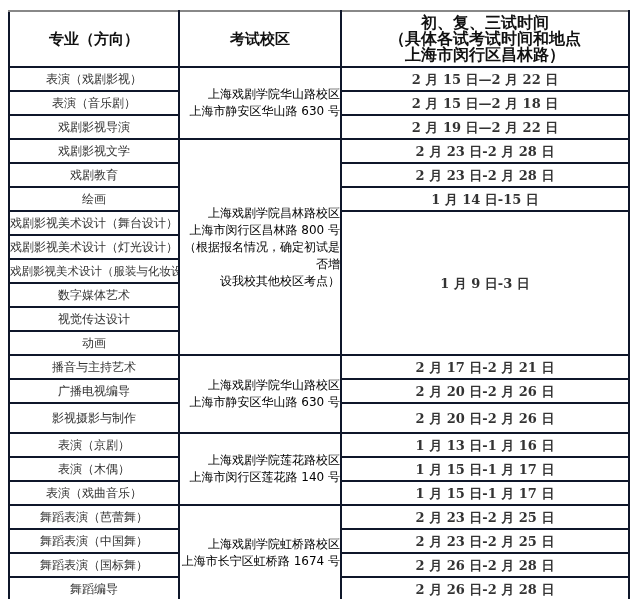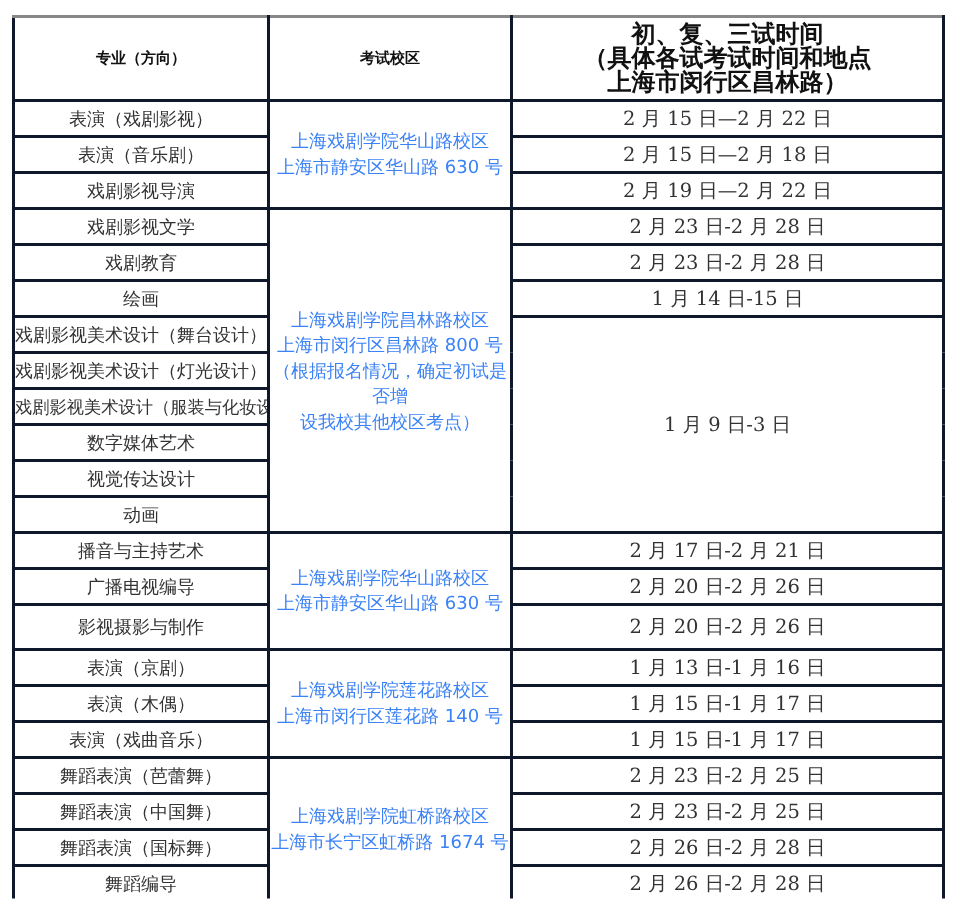--- a/index.html
+++ b/index.html
@@ -4,25 +4,25 @@
 <style>
   html, body { margin:0; padding:0; background:#ffffff; }
   body { width:636px; height:599px; position:relative; overflow:hidden;
          font-family: "DejaVu Sans", "Liberation Sans", sans-serif; color:#222; }
   table.schedule { position:absolute; left:8px; top:10px; width:620px;
     border-collapse:collapse; table-layout:fixed; }
   table.schedule td, table.schedule th {
     border:2px solid #0f172a; text-align:center; vertical-align:middle;
     padding:0; font-size:12px; line-height:15px; overflow:hidden; white-space:nowrap;
   }
-  table.schedule th { font-weight:bold; font-size:10px; height:54px; color:#111; }
+  table.schedule th { font-weight:bold; font-size:15px; height:54px; color:#111; }
   table.schedule th.time-h { line-height:16px; font-size:16px; }
   table.schedule td.major { height:22px; font-size:12px; color:#333; }
-  table.schedule td.campus { font-size:12px; line-height:17px; color:#3b82f6; white-space:normal; }
-  table.schedule td.date { font-family: "DejaVu Serif", "Liberation Serif", serif; font-size:13px; color:#333; }
+  table.schedule td.campus { font-size:12px; line-height:17px; color:#000000; white-space:normal;text-align:right; }
+  table.schedule td.date { font-family: "DejaVu Serif", "Liberation Serif", serif; font-size:13px; color:#333;font-weight:bold; }
   tr.tall td.major { height:28px;text-align:center; }
   .topline { border-top:2px solid #888 !important; }
   .block { display:block; }
 </style>
 </head>
 <body>
 
 <table class="schedule">
   <colgroup>
     <col style="width:170px">

